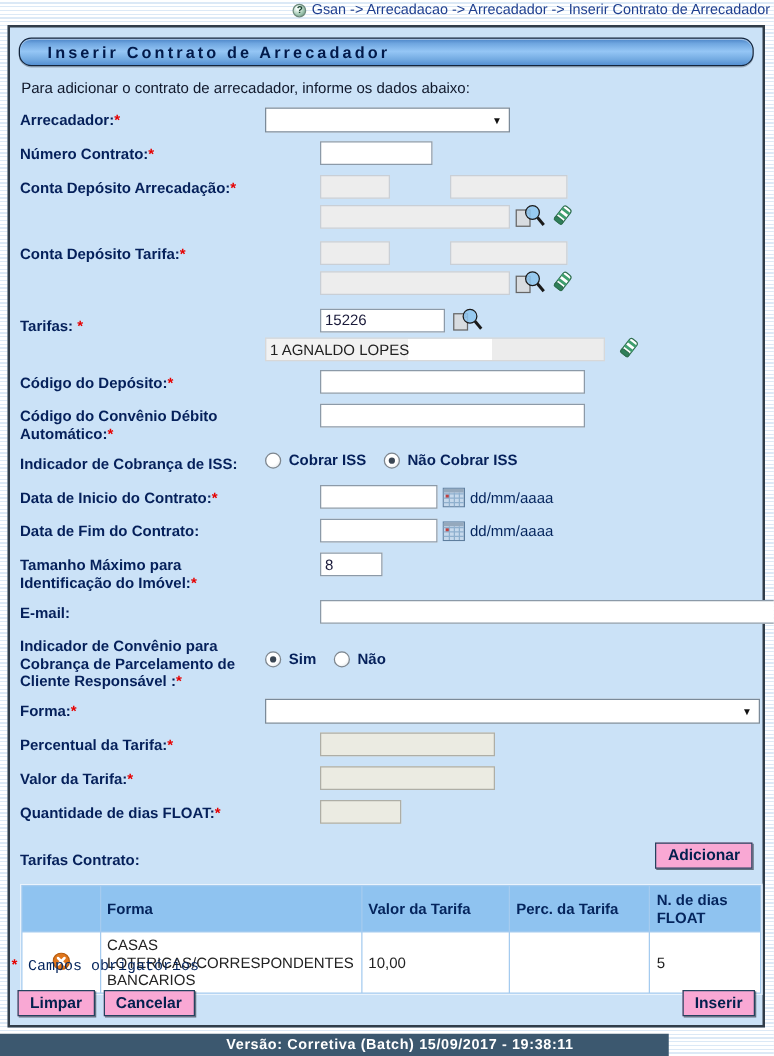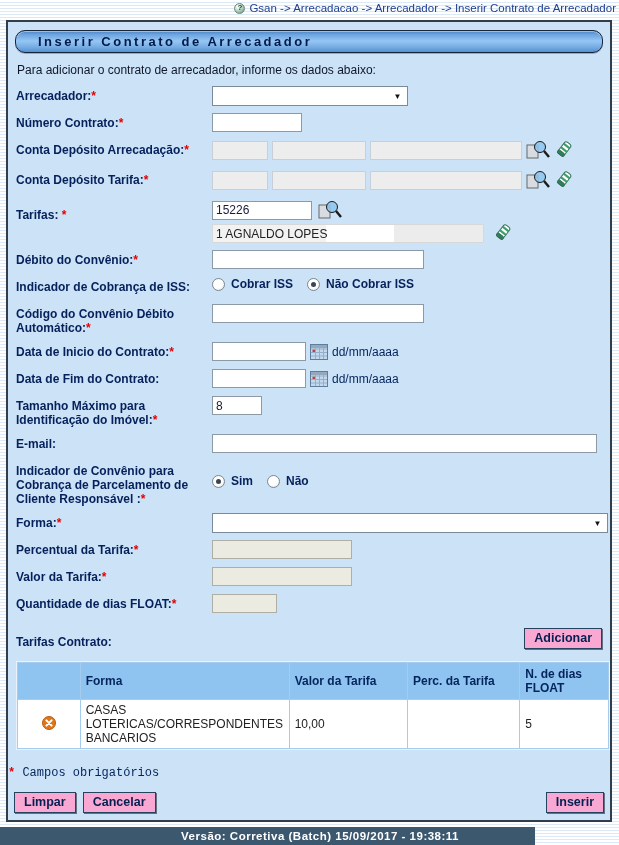--- a/index.html
+++ b/index.html
@@ -39,21 +39,21 @@
     white-space: nowrap; overflow: hidden;
   }
   .intro { margin: 0 3px 9px 3px; color: #0f172a; }
   
   .row { display: flex; align-items: flex-start; margin: 0 2px 7px 2px; min-height: 20px; }
   .lbl { width: 196px; flex: none; font-weight: bold; padding-top: 3px; line-height: 14px; }
   .fld { flex: 1; display: flex; align-items: center; gap: 4px; flex-wrap: wrap; }
   .req { color: #E60000; font-weight: bold; }
   .inp {
     height: 19px; border: 1px solid #8C9AA8; background: #fff;
-    font: 12px "Liberation Sans", sans-serif; color: #1a1a3a; padding: 0 3px;
+    font: 12px "Liberation Sans", sans-serif; color: #1a1a3a; padding: 0 3px; margin-left: 44px;
   }
   .inp.dis { background: #EBEBE2; border-color: #AEAEA6; }
   .inp.lite { background: #EDEDED; border-color: #C9CFD6; }
   .w50{width:50px}.w56{width:56px}.w65{width:65px}.w90{width:90px}.w94{width:94px}
   .w100{width:100px}.w140{width:140px}.w152{width:152px}.w385{width:385px}
   .namebox {
     width: 272px; height: 19px; line-height: 18px; padding: 0 3px;
     background: linear-gradient(90deg, #f2f2f2 0 42%, #ffffff 42% 67%, #ececec 67%);
     border: 1px solid #D8D8D8; color: #222; overflow: hidden; white-space: nowrap;
   }
@@ -216,40 +216,40 @@
                 <rect x="5" y="8.2" width="8" height="2.4" fill="#3E9E6E"></rect>
                 <rect x="5" y="12.6" width="8" height="3.6" rx="1.4" fill="#2E7F5A" stroke="#2F6F4F"></rect>
               </g>
             </svg>
         </span>
       </div>
     </div>
   </div>
 
   <div class="row">
-    <div class="lbl"><span>Débito do Convênio:</span><span class="req">*</span></div>
+    <div class="lbl"><span>Código do Depósito:</span><span class="req">*</span></div>
+    <div class="fld">
+      <input class="inp" style="width: 212px;" value="">
+    </div>
+  </div>
+
+  <div class="row">
+    <div class="lbl"><span>Código do Convênio Débito Automático:</span><span class="req">*</span></div>
     <div class="fld">
       <input class="inp" style="width: 212px;" value="">
     </div>
   </div>
 
   <div class="row">
     <div class="lbl"><span>Indicador de Cobrança de ISS:</span></div>
     <div class="fld">
       <span class="radio"></span>
       <span class="radio-lab">Cobrar ISS</span>
       <span class="radio checked"></span>
       <span class="radio-lab">Não Cobrar ISS</span>
-    </div>
-  </div>
-
-  <div class="row">
-    <div class="lbl"><span>Código do Convênio Débito Automático:</span><span class="req">*</span></div>
-    <div class="fld">
-      <input class="inp" style="width: 212px;" value="">
     </div>
   </div>
 
   <div class="row">
     <div class="lbl"><span>Data de Inicio do Contrato:</span><span class="req">*</span></div>
     <div class="fld">
       <input class="inp w94" value="" style="">
       <span class="icon">
         <svg width="18" height="16" viewBox="0 0 18 16">
             <rect x="0.5" y="0.5" width="17" height="15" fill="#C6D9EC" stroke="#5E7E9E"></rect>

